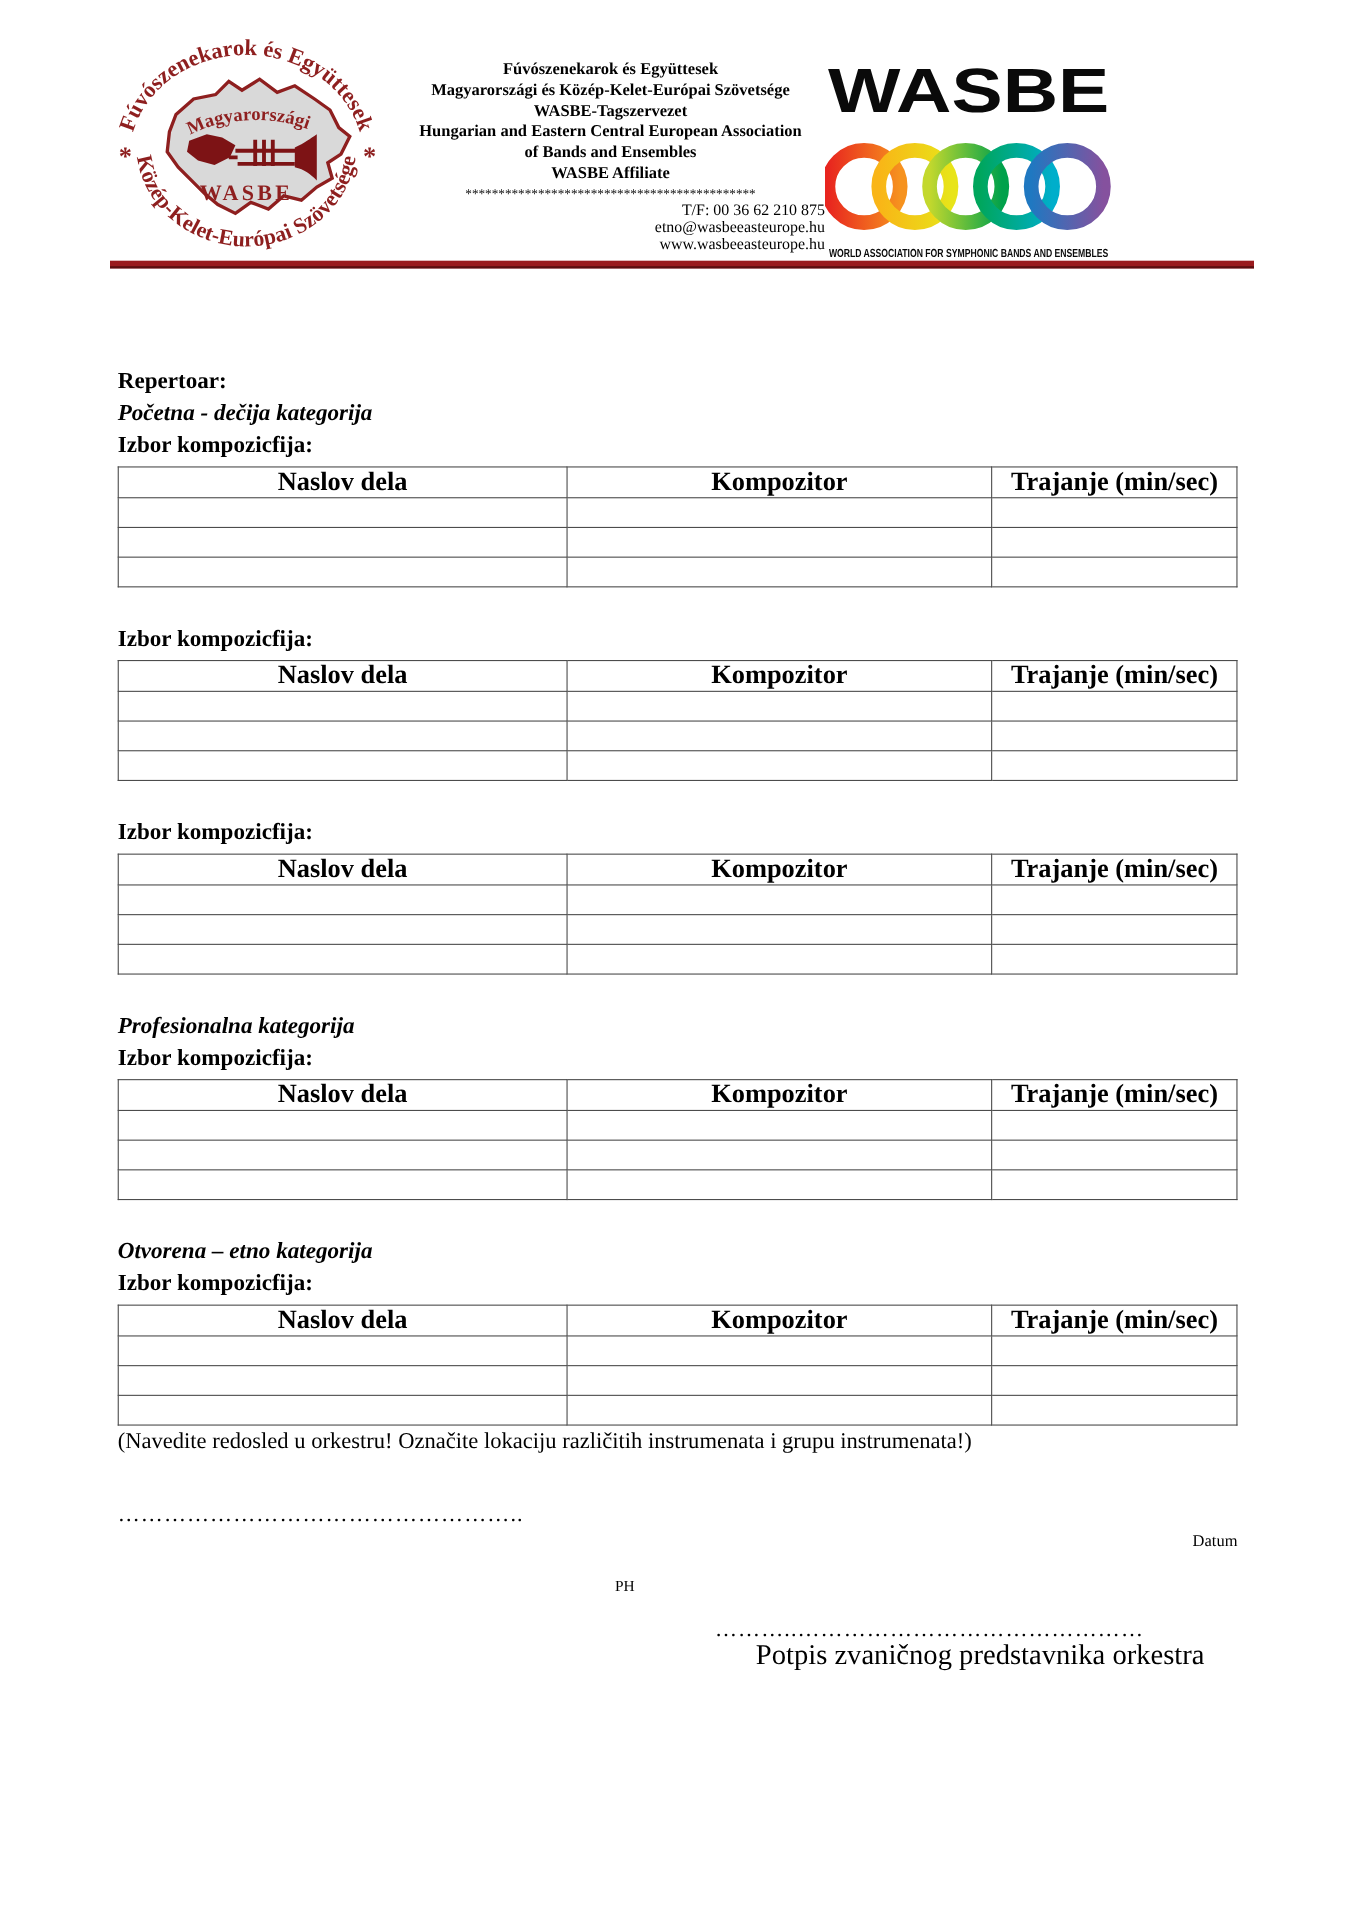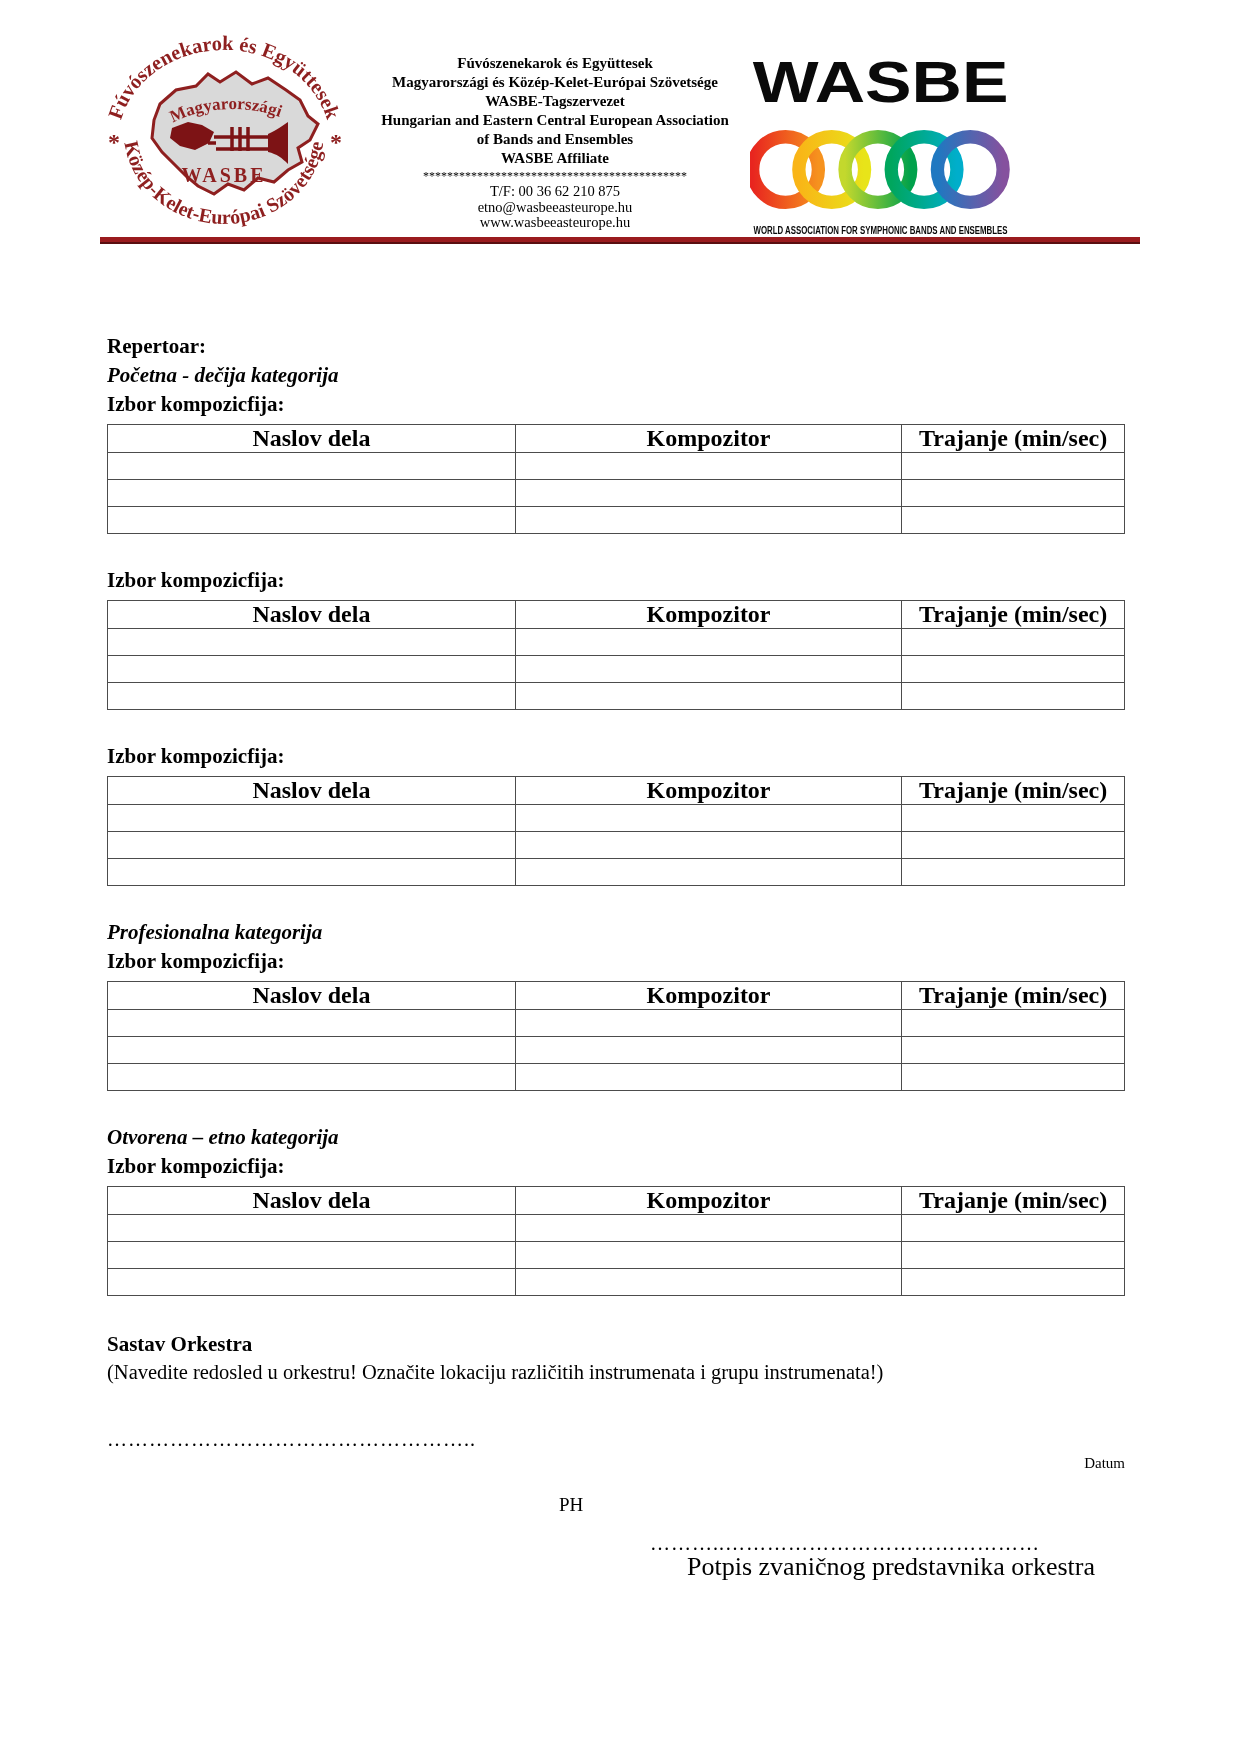--- a/index.html
+++ b/index.html
@@ -15,42 +15,42 @@
     position:relative;width:1241px;height:1755px;background:#fff;
     font-family:"Liberation Serif",serif;color:#000;overflow:hidden;
   }
   
   .header{position:relative;height:237px;}
   .emblem{position:absolute;left:102px;top:30px;}
   .emblem text{font-family:"Liberation Serif",serif;}
   .org-block{position:absolute;left:360px;top:54px;width:390px;text-align:center;}
   .org-line{font-weight:bold;font-size:15px;line-height:19px;}
   .org-sep{font-size:12px;line-height:16px;}
-  .org-contact{font-size:14.5px;line-height:15.5px;}
+  .org-contact{font-size:14.5px;line-height:15.5px;text-align:right;}
   .wasbe-logo{position:absolute;left:750px;top:47px;}
   .divider{margin-left:100px;width:1040px;height:7px;background:var(--divider-red);border-bottom:2px solid #5a0e10;}
   
   .main{margin:0 116px 0 107px;}
   .rep-title{font-size:21px;font-weight:bold;line-height:29px;margin:88px 0 0 0;}
   .category{font-size:21px;font-weight:bold;font-style:italic;line-height:29px;margin:0;}
   .izbor{font-size:21px;font-weight:bold;line-height:29px;margin:0 0 5px 0;}
   .rep-section + .rep-section{margin-top:32px;}
   table.rep-table{width:100%;border-collapse:collapse;table-layout:fixed;}
   .rep-table th,.rep-table td{border:1.8px solid var(--border-gray);padding:0;}
   .rep-table th{height:26px;font-size:24px;font-weight:bold;text-align:center;}
   .rep-table td{height:27px;}
   .col-title{width:40.1%;}
   .col-composer{width:38%;}
   .col-duration{width:21.9%;}
   
   .sastav-title{font-size:21px;font-weight:bold;line-height:28px;margin:34px 0 0 0;}
   .sastav-note{font-size:20.5px;line-height:28px;margin:0;}
   .date-dots{margin-top:42px;font-size:20px;line-height:22px;letter-spacing:1px;}
   .date-label{font-size:15px;line-height:26px;text-align:right;}
-  .ph-label{margin-top:16px;margin-left:452px;font-size:19px;line-height:26px;}
+  .ph-label{margin-top:16px;margin-left:452px;font-size:14px;line-height:26px;}
   .sig-block{margin-left:543px;margin-top:14px;width:445px;}
   .sig-dots{font-size:20px;line-height:22px;letter-spacing:1px;}
   .sig-label{font-size:26px;line-height:26px;text-align:right;}
 </style>
 </head>
 <body>
 
 <div class="page">
 
   <div class="header">
@@ -311,21 +311,20 @@
             </tr>
           <tr>
               <td></td>
               <td></td>
               <td></td>
             </tr>
         </tbody>
       </table>
     </section>
 
-    <h3 class="sastav-title">Sastav Orkestra</h3>
     <p class="sastav-note">(Navedite redosled u orkestru! Označite lokaciju različitih instrumenata i grupu instrumenata!)</p>
 
     <div class="date-dots">……………………………………………..</div>
     <div class="date-label">Datum</div>
 
     <div class="ph-label">PH</div>
 
     <div class="sig-block">
       <div class="sig-dots">………..………………………………………</div>
       <div class="sig-label">Potpis zvaničnog predstavnika orkestra</div>

